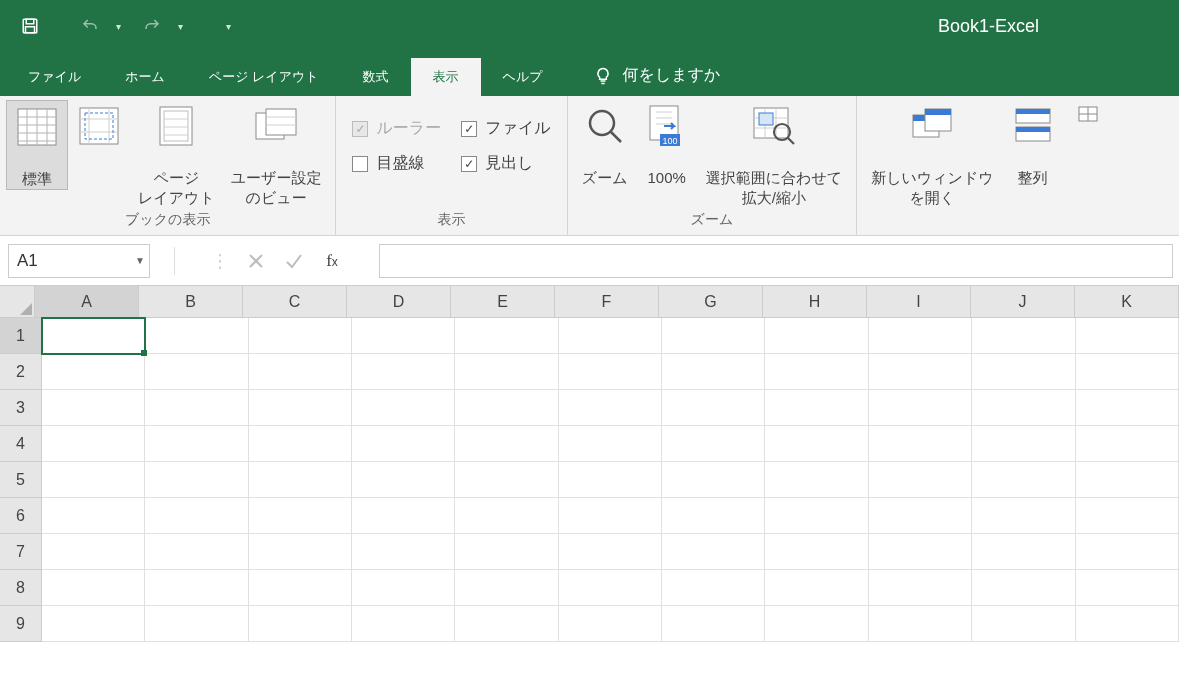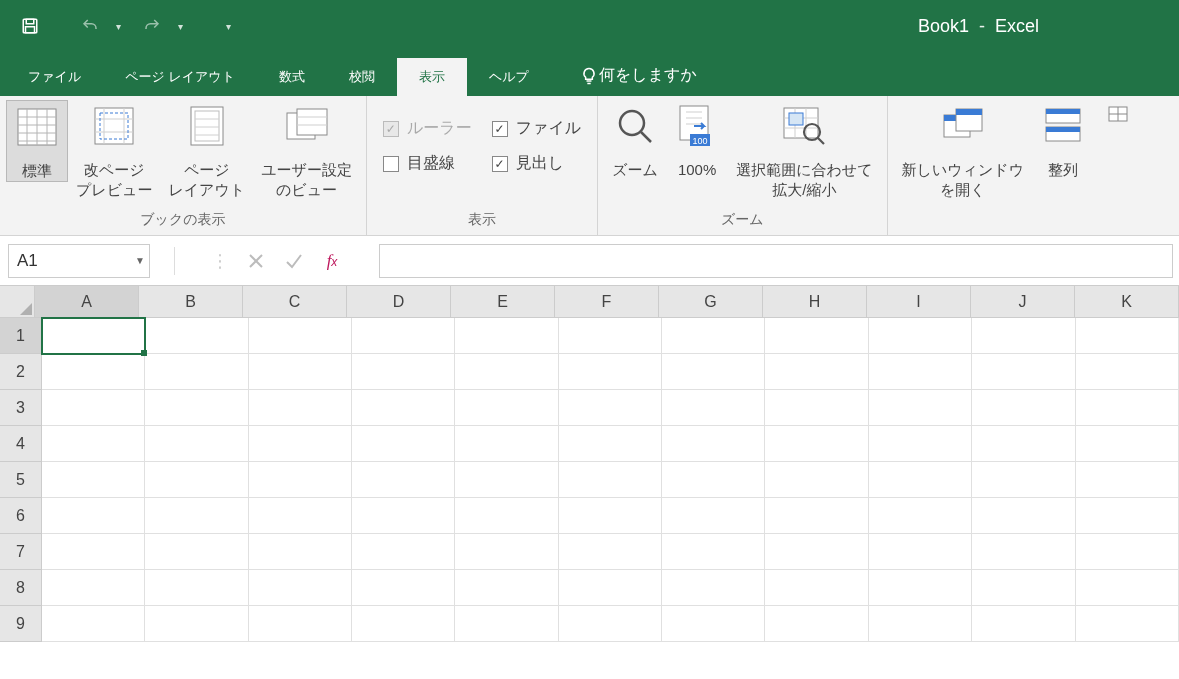--- a/index.html
+++ b/index.html
@@ -6,57 +6,57 @@
 body { width: 1179px; height: 679px; overflow: hidden; background: #fff; font-size: 14px; color: #333; }
 
 
 .titlebar { height: 52px; background: #217346; display: flex; align-items: center; position: relative; }
 .qat { display: flex; align-items: center; gap: 12px; padding: 0 16px; height: 100%; }
 .qat-btn { width: 28px; height: 28px; display: flex; align-items: center; justify-content: center; color: #fff; cursor: pointer; }
 .qat-btn svg { width: 18px; height: 18px; }
 .qat-btn.dim { opacity: .55; }
 .qat-sep { width: 8px; }
 .qat-dropdown { width: 10px; color: #fff; opacity: .8; font-size: 10px; }
-.title-text { position: absolute; left: 50%; transform: translateX(-50%); right: auto; color: #fff; font-size: 18px; display: flex; gap: 10px; }
+.title-text { position: absolute; left: 50%; transform: translateX(-50%); right: auto; color: #fff; font-size: 18px; display: flex; }
 .title-text { left: auto; right: 140px; transform: none; }
 .title-sep { opacity: .9; }
 
 
 .tabs { height: 44px; background: #217346; display: flex; align-items: flex-end; padding-left: 6px; }
 .tab { padding: 10px 22px; color: #fff; font-size: 13px; cursor: pointer; }
 .tab.active { background: #f3f3f3; color: #217346; }
-.tell-me { display: flex; align-items: center; color: #fff; font-size: 16px; padding: 0 18px 10px 28px; }
+.tell-me { display: flex; align-items: center; gap: 10px; color: #fff; font-size: 16px; padding: 0 18px 10px 28px; }
 .bulb { width: 20px; height: 20px; }
 
 
 .ribbon { height: 140px; background: #f3f3f3; border-bottom: 1px solid #d4d4d4; display: flex; }
 .group { border-right: 1px solid #d4d4d4; display: flex; flex-direction: column; padding: 4px 6px 2px; }
 .group-body { flex: 1; display: flex; align-items: flex-start; }
 .group-label { text-align: center; font-size: 14px; color: #666; padding: 2px 0 4px; }
 
 
 .rbig { display: flex; flex-direction: column; align-items: center; justify-content: flex-start; padding: 4px 8px 0 8px; cursor: pointer; text-align: center; line-height: 1.35; font-size: 15px; color: #444; min-width: 62px; }
-.rbig .ico { width: 44px; height: 44px; display: flex; align-items: center; justify-content: center; margin-bottom: 12px; }
+.rbig .ico { width: 44px; height: 44px; display: flex; align-items: center; justify-content: center; margin-bottom: 20px; }
 .rbig.selected { background: #dcdcdc; border: 1px solid #b8b8b8; }
 .rbig .caret { font-size: 10px; color: #666; margin-left: 4px; }
 
 
 .chk-col { display: flex; flex-direction: column; gap: 14px; padding: 8px 10px; font-size: 16px; color: #444; }
 .chk-row { display: flex; align-items: center; gap: 8px; cursor: pointer; }
 .chk-row.disabled { color: #a9a9a9; cursor: default; }
 .chk { width: 16px; height: 16px; border: 1px solid #888; background: #fff; display: inline-flex; align-items: center; justify-content: center; font-size: 12px; color: #444; }
 .chk.disabled { background: #e8e8e8; border-color: #bbb; color: #aaa; }
 
 
 .fbar { height: 50px; border-bottom: 1px solid #ccc; display: flex; align-items: center; padding: 8px 6px 8px 8px; gap: 24px; background: #fff; }
 .namebox { width: 142px; height: 34px; border: 1px solid #ccc; display: flex; align-items: center; padding: 0 8px; font-size: 17px; color: #333; background: #fff; position: relative; }
 .namebox .dd { position: absolute; right: 4px; font-size: 10px; color: #666; }
 .fx-btns { display: flex; align-items: center; gap: 16px; padding: 0 12px; color: #aaa; }
 .fx-btns .btn { width: 22px; height: 22px; display: flex; align-items: center; justify-content: center; cursor: pointer; }
-.fx-label { font-style: italic; font-family: "Times New Roman", serif; font-size: 17px; color: #be185d; }
+.fx-label { font-family: "Times New Roman", serif; font-size: 17px; color: #404040; }
 .fx-input { flex: 1; height: 34px; border: 1px solid #ccc; background: #fff; padding: 0 8px; font-size: 15px; }
 
 
 .grid { display: flex; }
 .corner { width: 42px; height: 32px; background: #e6e6e6; border-right: 1px solid #ccc; border-bottom: 1px solid #ccc; position: relative; }
 .corner::after { content: ""; position: absolute; right: 2px; bottom: 2px; width: 0; height: 0; border-style: solid; border-width: 0 0 12px 12px; border-color: transparent transparent #b0b0b0 transparent; }
 .col-headers { display: flex; }
 .ch { width: 104px; height: 32px; background: #e6e6e6; border-right: 1px solid #ccc; border-bottom: 1px solid #ccc; display: flex; align-items: center; justify-content: center; font-size: 16px; color: #444; cursor: pointer; }
 .ch.sel { background: #d3d3d3; }
 .rows { display: flex; flex-direction: column; }
@@ -102,23 +102,23 @@
   </div>
   <div class="title-text">
     <span>Book1</span>
     <span class="title-sep">-</span>
     <span>Excel</span>
   </div>
 </div>
 
 <div class="tabs">
   <div class="tab">ファイル</div>
+  <div class="tab">ホーム</div>
   <div class="tab">ページ レイアウト</div>
   <div class="tab">数式</div>
-  <div class="tab">校閲</div>
   <div class="tab active">表示</div>
   <div class="tab">ヘルプ</div>
   <div class="tell-me">
     <svg class="bulb" viewBox="0 0 24 24" fill="none" stroke="#fff" stroke-width="1.8">
         <path d="M9 18h6M10 21h4M12 3a6 6 0 00-4 10.5V16h8v-2.5A6 6 0 0012 3z"></path>
       </svg>
     <span>何をしますか</span>
   </div>
 </div>
 
@@ -149,22 +149,20 @@
               <rect x="1" y="1" width="38" height="36" fill="#fff" stroke="#8a8a8a"></rect>
               <g stroke="#cfcfcf">
                 <line x1="10" y1="1" x2="10" y2="37"></line>
                 <line x1="30" y1="1" x2="30" y2="37"></line>
                 <line x1="1" y1="12" x2="39" y2="12"></line>
                 <line x1="1" y1="25" x2="39" y2="25"></line>
               </g>
               <rect x="6" y="6" width="28" height="26" fill="none" stroke="#3a7bd5" stroke-dasharray="3 2"></rect>
             </svg>
         </div>
-        <span style="white-space:pre-line">改ページ
-プレビュー</span>
       </div>
       <div class="rbig">
         <div class="ico">
           <svg width="34" height="40" viewBox="0 0 34 40">
               <rect x="1" y="1" width="32" height="38" fill="#fff" stroke="#8a8a8a"></rect>
               <rect x="5" y="5" width="24" height="30" fill="none" stroke="#bdbdbd"></rect>
               <g stroke="#d0d0d0">
                 <line x1="5" y1="13" x2="29" y2="13"></line>
                 <line x1="5" y1="21" x2="29" y2="21"></line>
                 <line x1="5" y1="29" x2="29" y2="29"></line>

